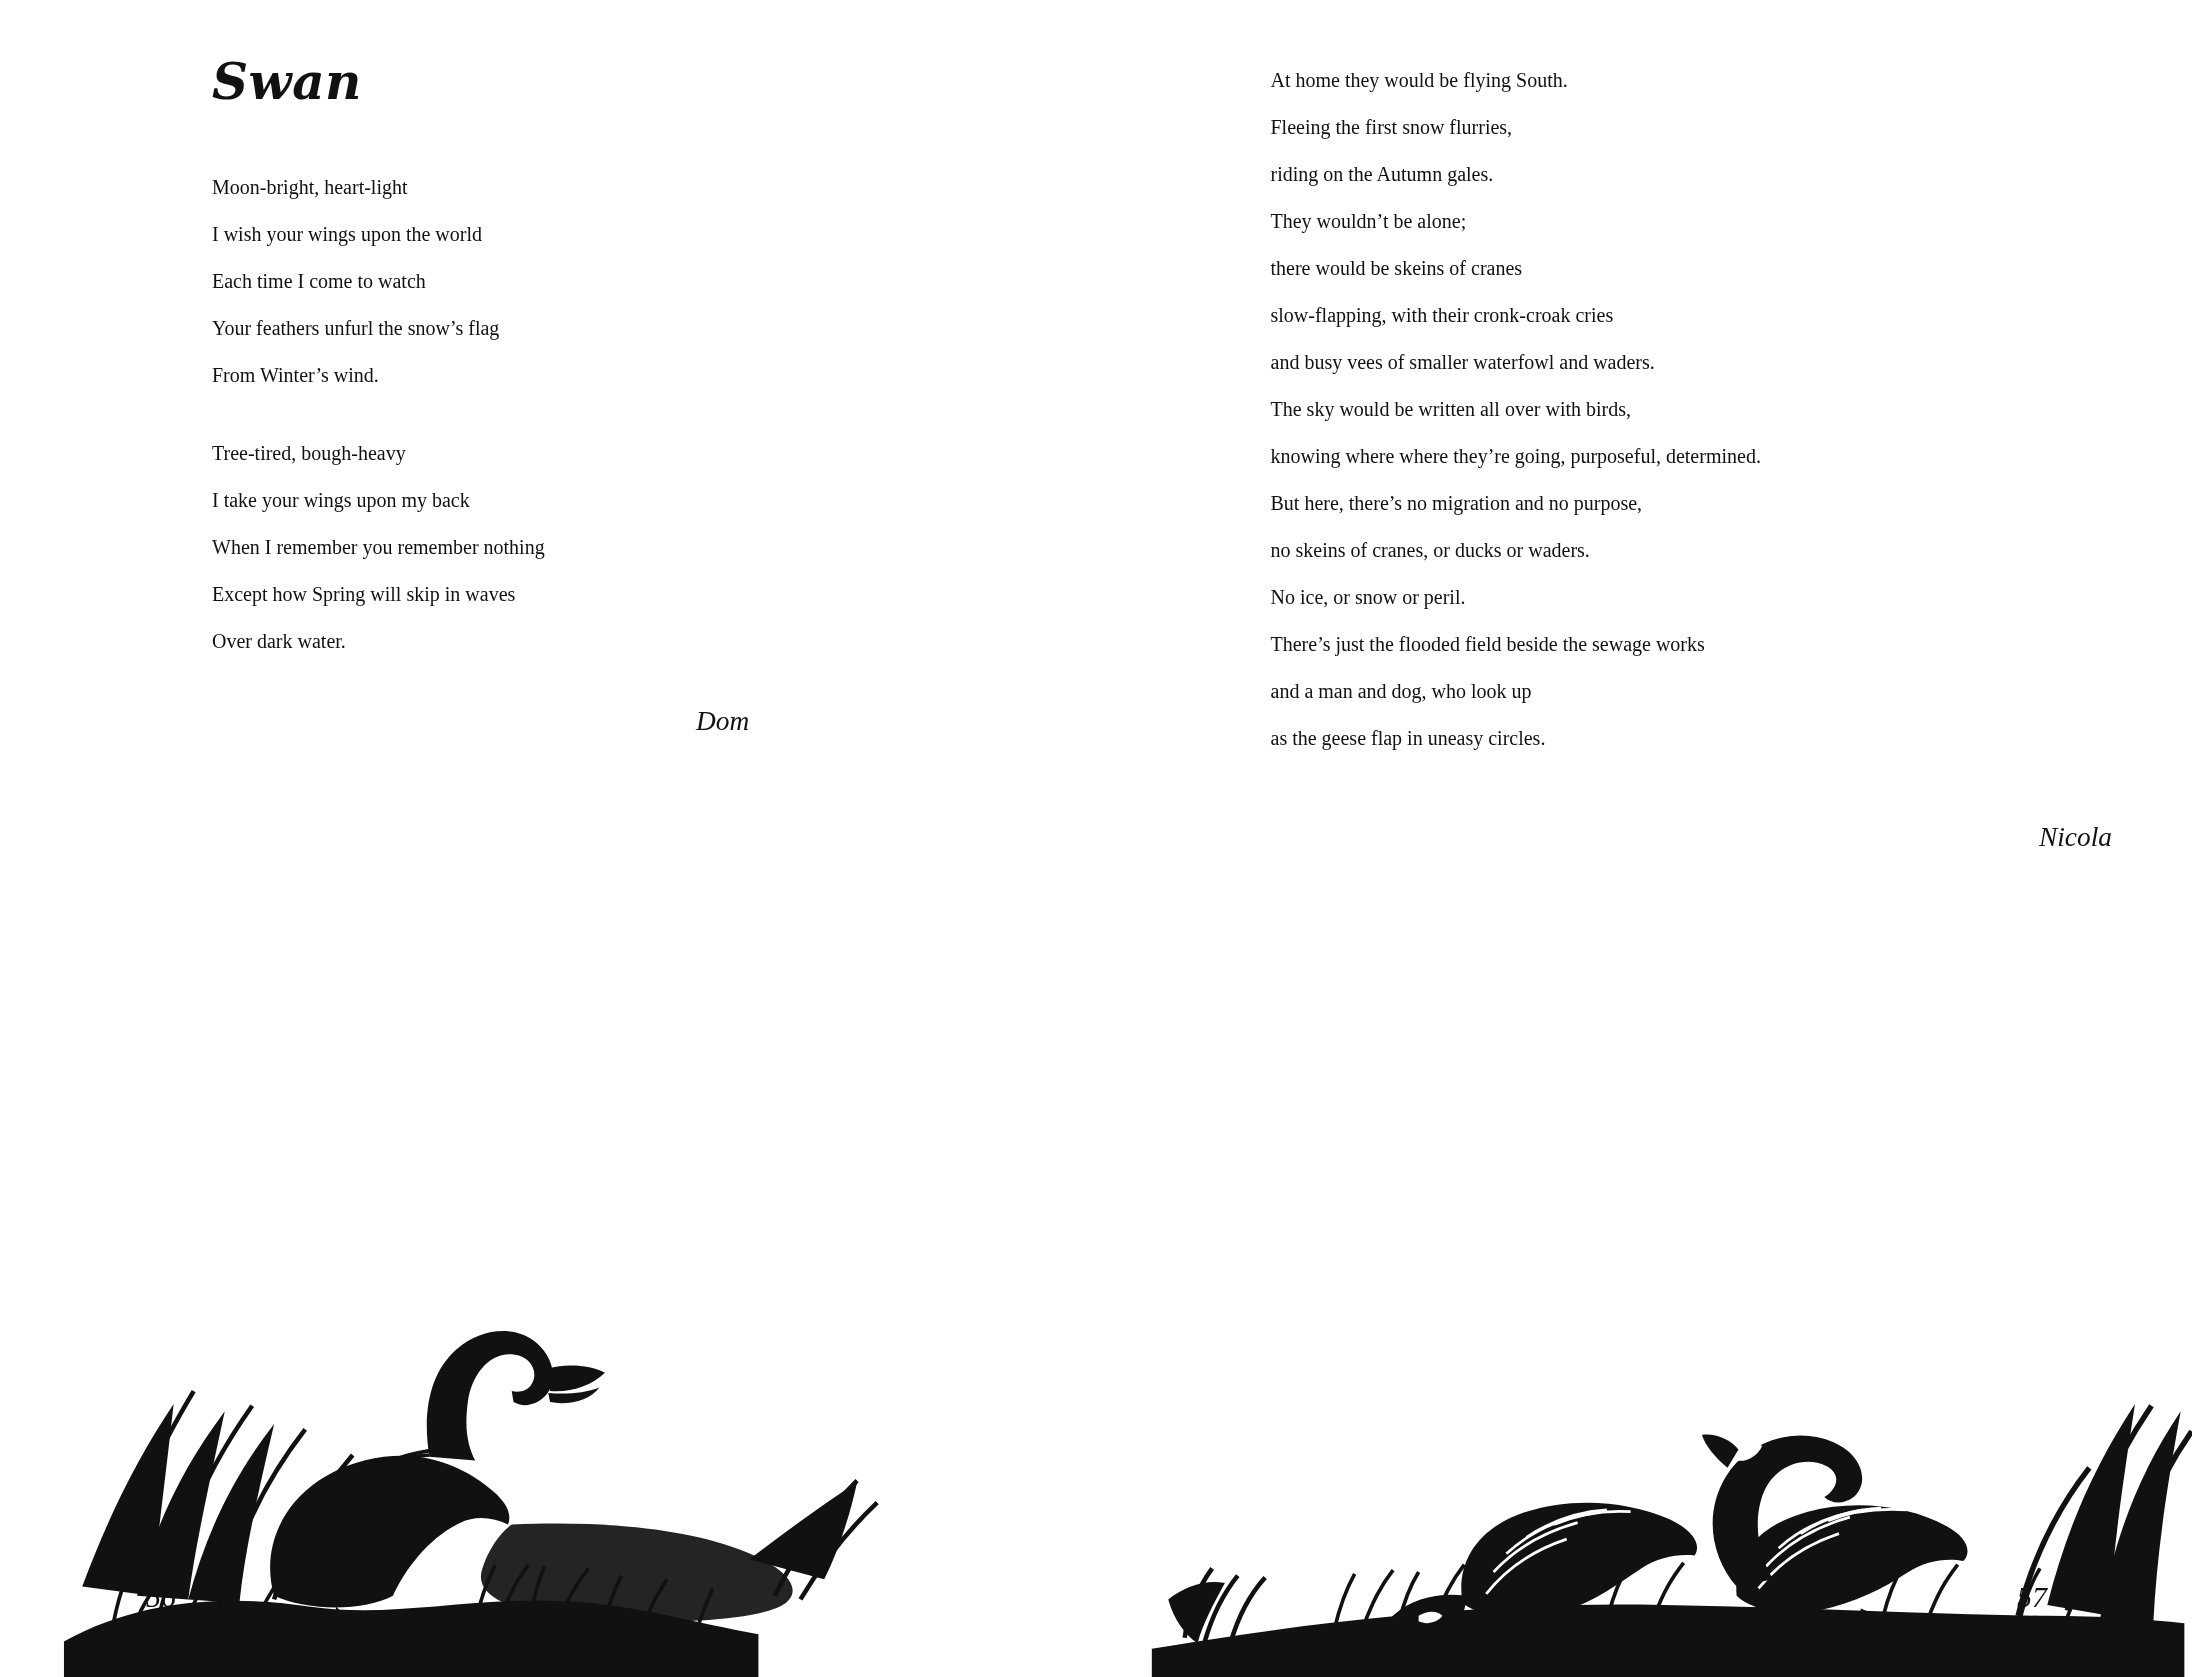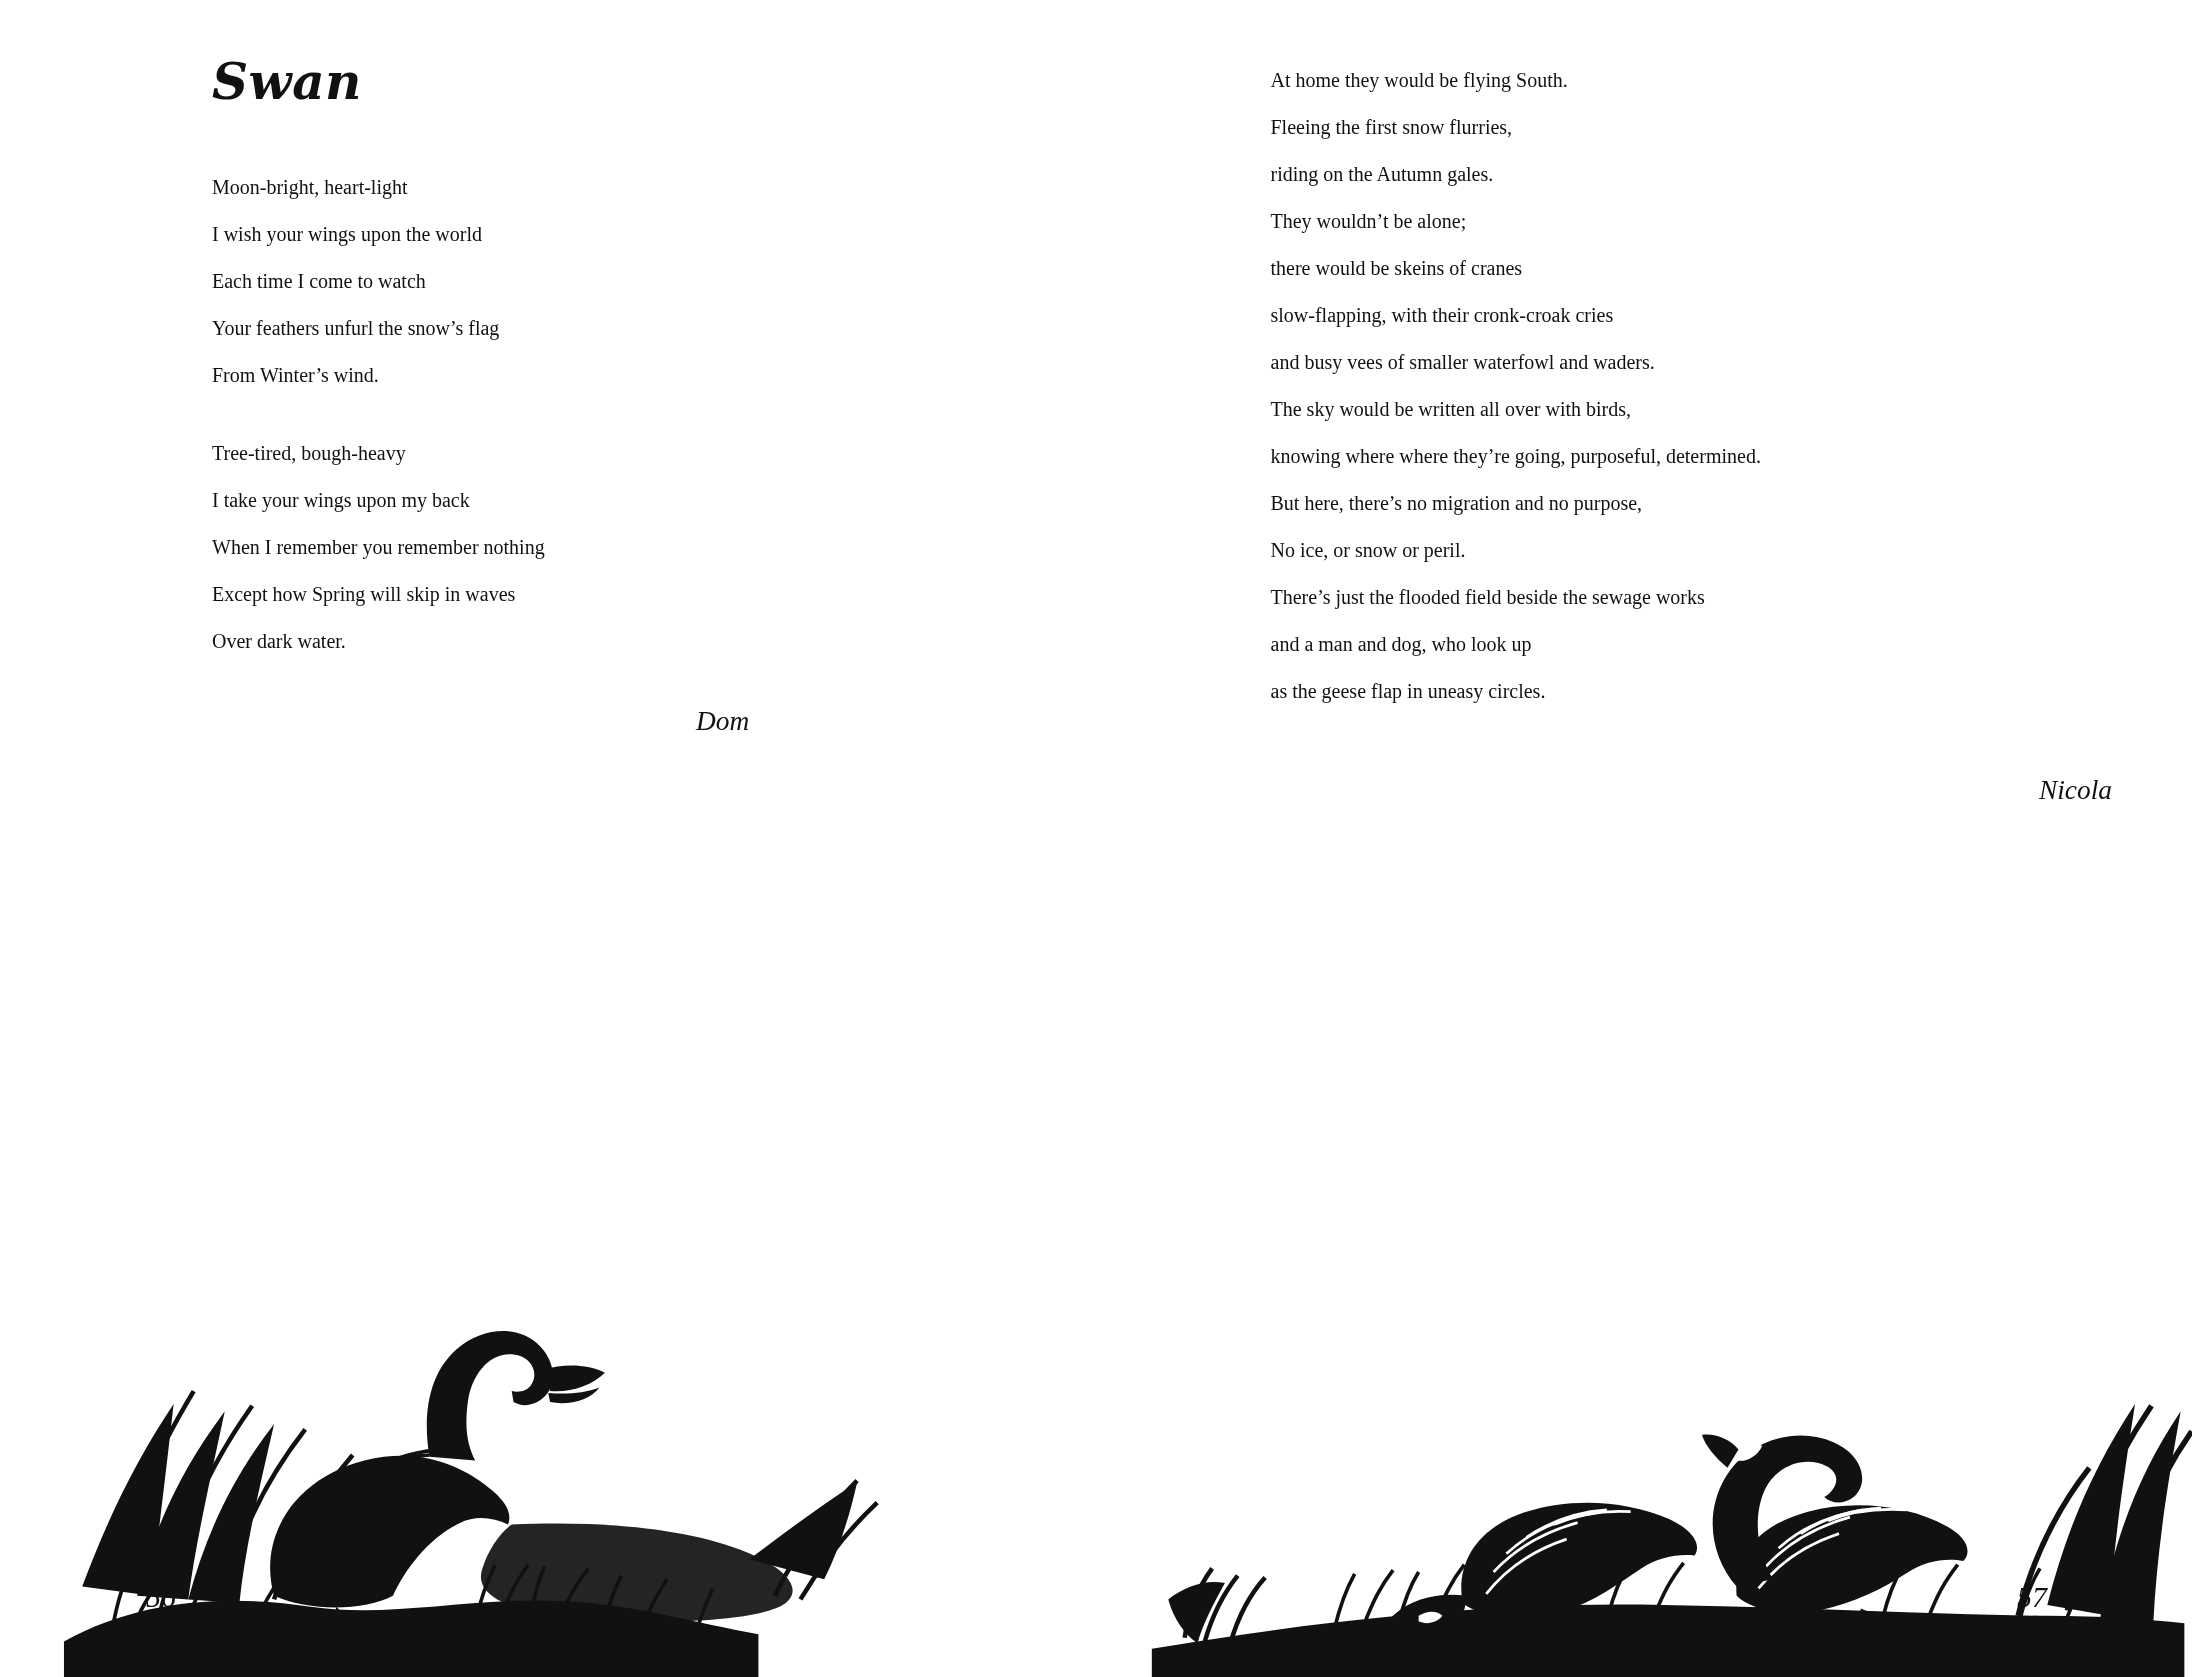--- a/index.html
+++ b/index.html
@@ -186,20 +186,21 @@
         <div class="line">At home they would be flying South.</div>
         <div class="line">Fleeing the first snow flurries,</div>
         <div class="line">riding on the Autumn gales.</div>
         <div class="line">They wouldn’t be alone;</div>
         <div class="line">there would be skeins of cranes</div>
         <div class="line">slow-flapping, with their cronk-croak cries</div>
         <div class="line">and busy vees of smaller waterfowl and waders.</div>
         <div class="line">The sky would be written all over with birds,</div>
         <div class="line">knowing where where they’re going, purposeful, determined.</div>
         <div class="line">But here, there’s no migration and no purpose,</div>
+        <div class="line">no skeins of cranes, or ducks or waders.</div>
         <div class="line">No ice, or snow or peril.</div>
         <div class="line">There’s just the flooded field beside the sewage works</div>
         <div class="line">and a man and dog, who look up</div>
         <div class="line">as the geese flap in uneasy circles.</div>
       </div>
     </div>
 
     <div class="byline byline-right">Nicola</div>
 
     <div class="art">

